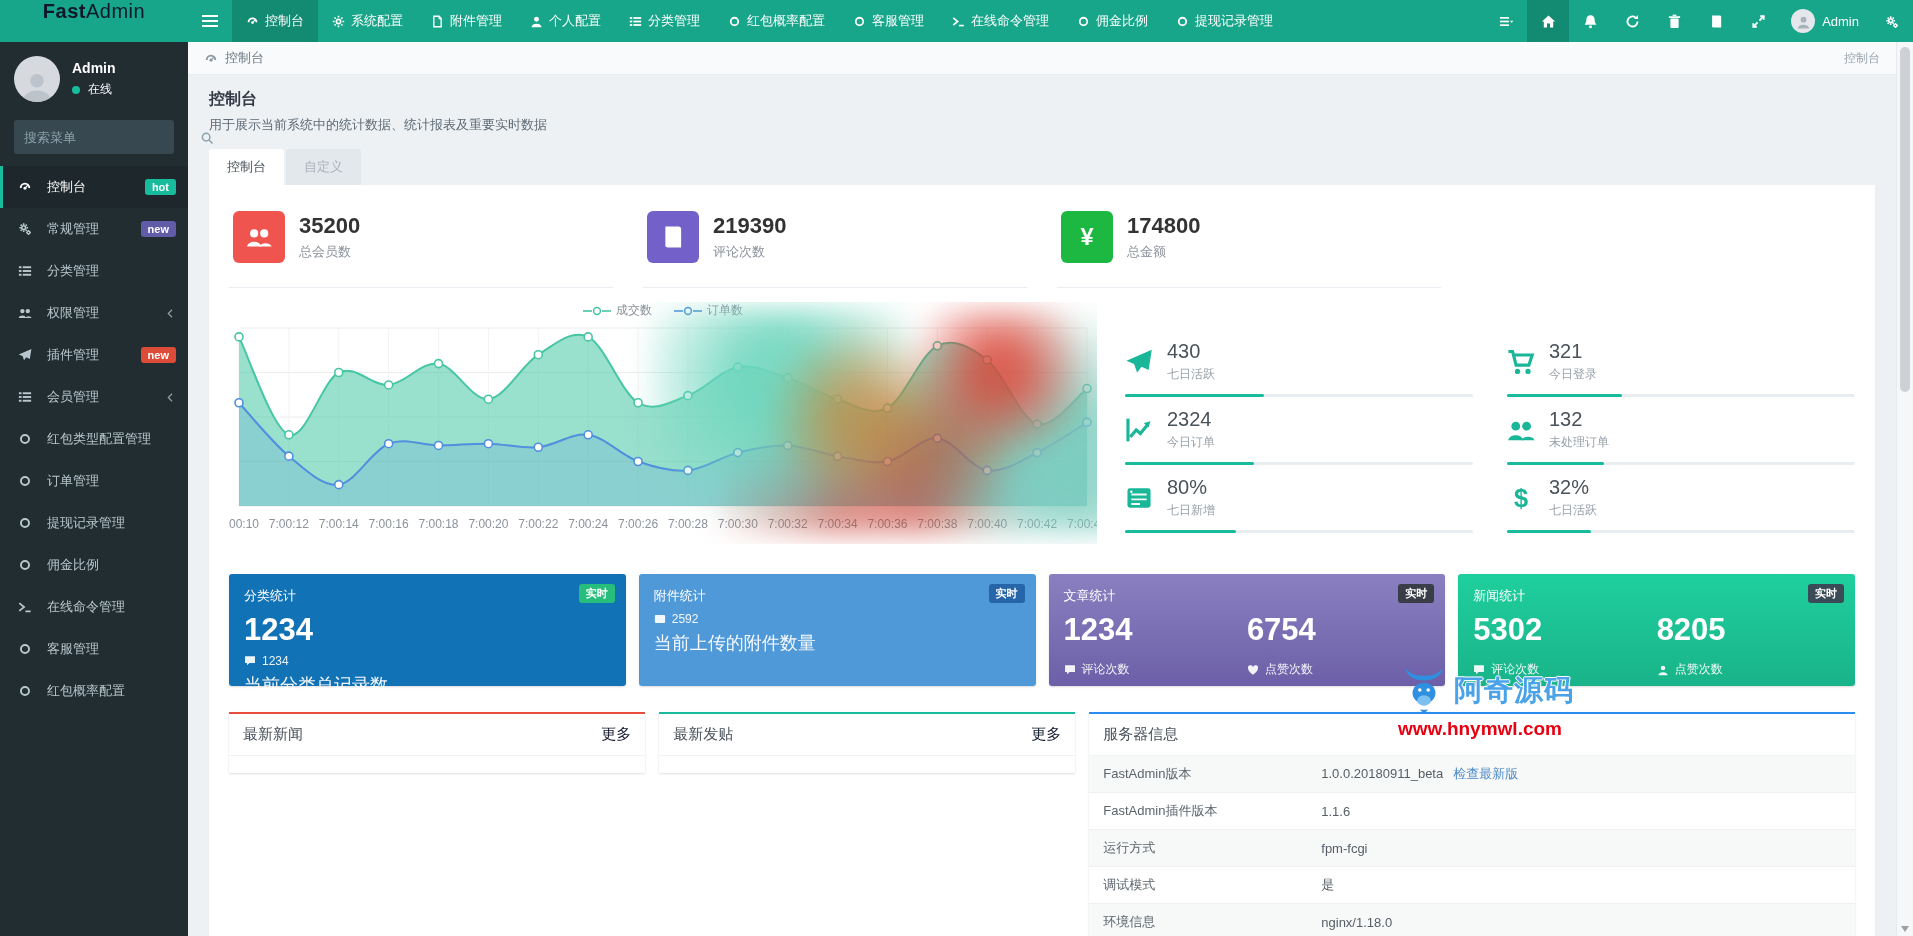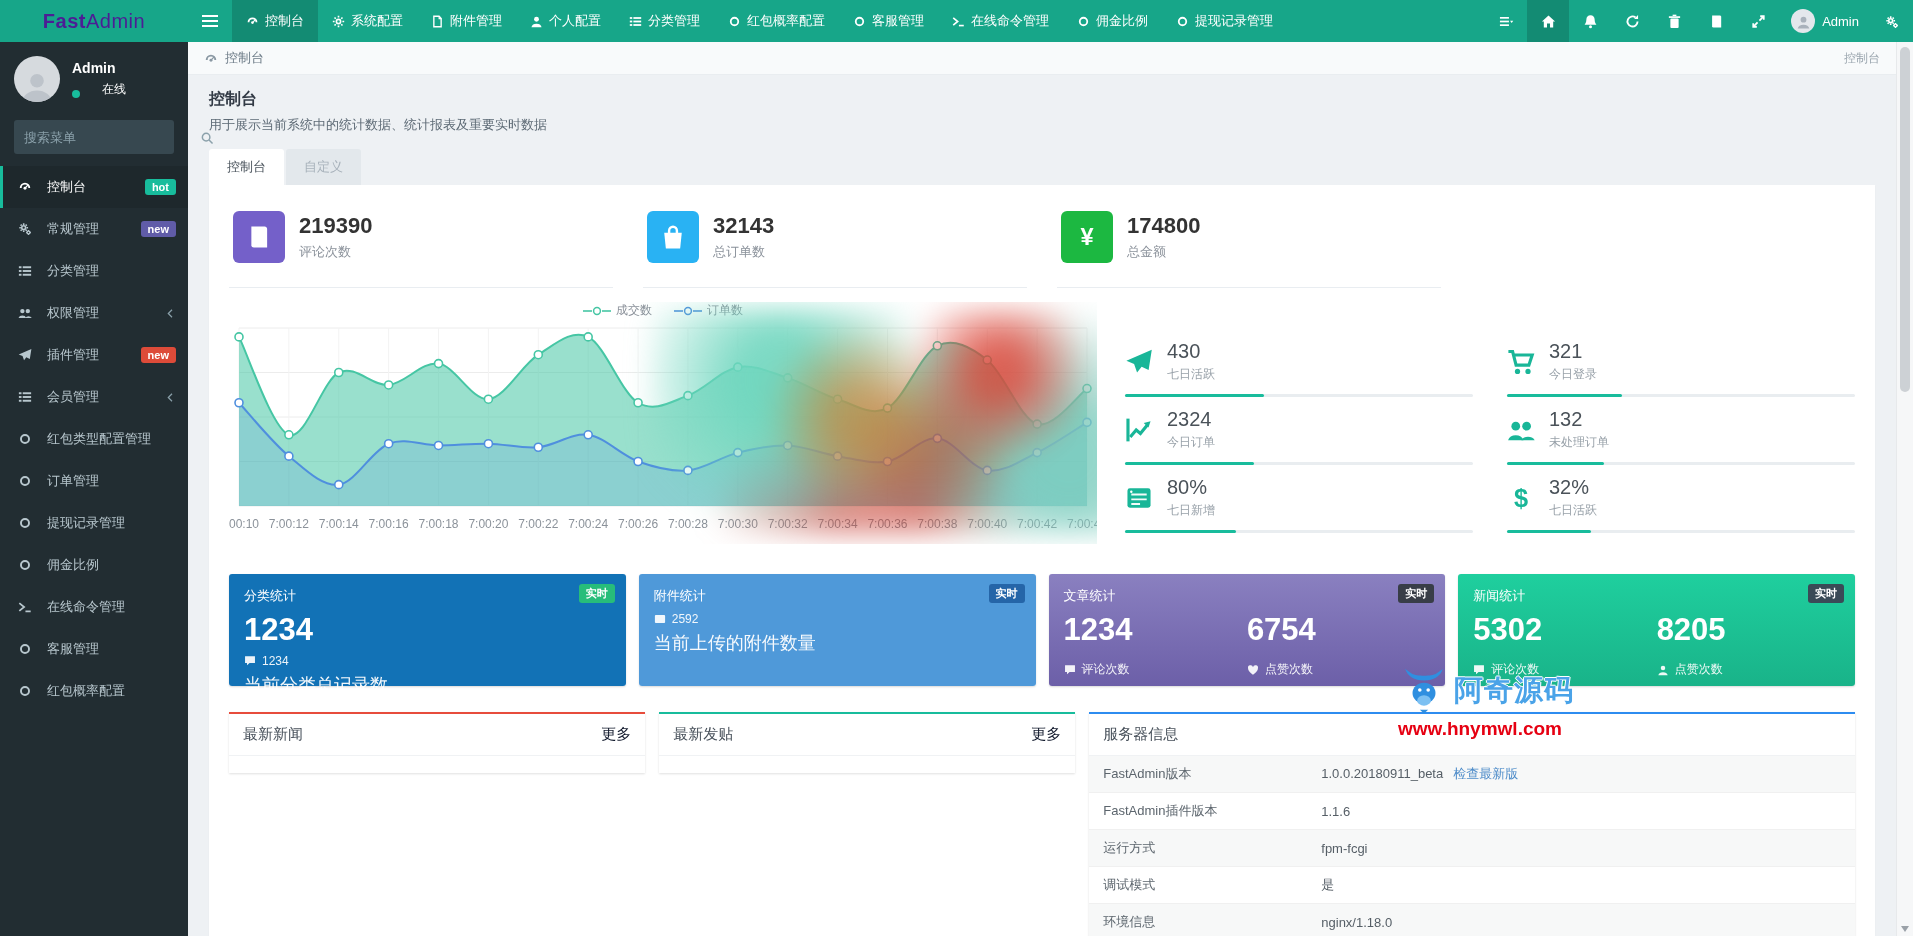--- a/index.html
+++ b/index.html
@@ -2,39 +2,39 @@
 <html><head>
 <meta charset="utf-8">
 <style>
   * { margin:0; padding:0; box-sizing:border-box; }
   html,body { width:1913px; height:936px; overflow:hidden; }
   body { font-family:"Liberation Sans","DejaVu Sans",sans-serif; background:#eef1f4; position:relative; }
   .ic { vertical-align:middle; flex:none; }
 
   
   .navbar { position:absolute; left:0; top:0; width:1913px; height:42px; background:#17a689; display:flex; align-items:stretch; z-index:30; }
-  .brand { width:188px; color:#4c1d95; font-size:20px; display:flex; align-items:center; justify-content:center; letter-spacing:.5px; }
+  .brand { width:188px; color:#0f172a; font-size:20px; display:flex; align-items:flex-start; justify-content:center; letter-spacing:.5px; }
   .brand b { font-weight:bold; } .brand span { font-weight:normal; }
   .hamburger { width:44px; display:flex; flex-direction:column; justify-content:center; align-items:center; gap:3px; cursor:pointer; }
   .hamburger i { width:16px; height:2px; background:#fff; display:block; }
   .topnav { display:flex; align-items:stretch; }
   .tn-item { display:flex; align-items:center; gap:6px; padding:0 14px; color:#fff; font-size:13px; cursor:pointer; white-space:nowrap; }
   .tn-item.active { background:rgba(0,0,0,.16); }
   .nav-right { margin-left:auto; display:flex; align-items:stretch; }
   .tn-icon { width:42px; display:flex; align-items:center; justify-content:center; color:#fff; cursor:pointer; }
   .tn-icon.active { background:rgba(0,0,0,.16); }
   .nav-user { display:flex; align-items:center; gap:7px; padding:0 12px; color:#fff; font-size:13px; cursor:pointer; }
   .nav-avatar { width:24px; height:24px; border-radius:50%; background:#e4e7ec; display:flex; align-items:center; justify-content:center; color:#a9b1bb; overflow:hidden; }
 
   
   .sidebar { position:absolute; left:0; top:42px; width:188px; bottom:0; background:#222d32; z-index:20; }
   .user-panel { display:flex; gap:12px; padding:14px 14px 12px; align-items:center; }
   .side-avatar { width:46px; height:46px; border-radius:50%; background:#d6dade; display:flex; align-items:flex-end; justify-content:center; overflow:hidden; color:#bdc3ca; }
   .user-meta .name { color:#fff; font-size:14px; font-weight:bold; margin-bottom:5px; }
-  .user-meta .status { color:#fff; font-size:12px; display:flex; align-items:flex-end; gap:22px; }
+  .user-meta .status { color:#fff; font-size:12px; display:flex; align-items:center; gap:8px; }
   .dot { width:8px; height:8px; border-radius:50%; background:#18bc9c; display:inline-block; }
   .side-search { margin:6px 14px 12px; background:#374850; border-radius:3px; height:34px; display:flex; align-items:center; padding:0 10px; }
   .side-search input { flex:1; background:transparent; border:none; outline:none; color:#c3ced4; font-size:13px; font-family:inherit; }
   .side-search input::placeholder { color:#8ba1ab; }
   .side-search .ic { color:#8ba1ab; }
   .side-menu { list-style:none; }
   .sm-item { height:42px; display:flex; align-items:center; padding:0 12px 0 15px; color:#b8c7ce; font-size:13px; cursor:pointer; border-left:3px solid transparent; }
   .sm-item.active { background:#1e282c; color:#fff; border-left-color:#18bc9c; }
   .sm-item .sm-ic { width:20px; margin-right:9px; display:flex; align-items:center; color:inherit; }
   .sm-item .lbl { flex:1; white-space:nowrap; overflow:hidden; }
@@ -479,41 +479,43 @@
     <div class="page-desc">用于展示当前系统中的统计数据、统计报表及重要实时数据</div>
 
     <div class="tabs">
       <div class="tab active">控制台</div>
       <div class="tab inactive">自定义</div>
     </div>
 
     <div class="tab-content">
       <div class="stats-row" id="stats-row">
           <div class="stat-card">
+            <span class="stat-ic" style="background:#f0544f">
+              <svg class="ic" width="26" height="26" viewBox="0 0 16 16" style="">
+                <circle cx="5" cy="5.8" r="2.5" fill="currentColor"></circle>
+                <circle cx="11.2" cy="5.8" r="2.5" fill="currentColor"></circle>
+                <path d="M.6 13.8a4.6 4 0 0 1 8.8 0z" fill="currentColor"></path>
+                <path d="M8.2 13.8a4.4 4 0 0 1 7.6 0z" fill="currentColor"></path>
+              </svg>
+            </span>
+            <span>
+              <div class="stat-val">35200</div>
+              <div class="stat-lbl">总会员数</div>
+            </span>
+          </div>
+          <div class="stat-card">
             <span class="stat-ic" style="background:#7460c9">
               <svg class="ic" width="26" height="26" viewBox="0 0 16 16" style="">
                 <path d="M3.3 1.5h8.2c.8 0 1.5.7 1.5 1.5v11.5H4.8a1.5 1.5 0 0 1-1.5-1.5z" fill="currentColor"></path>
                 <path d="M5.6 4h5M5.6 6.5h5" stroke="#fff" stroke-width="1" opacity=".85"></path>
               </svg>
             </span>
             <span>
               <div class="stat-val">219390</div>
               <div class="stat-lbl">评论次数</div>
-            </span>
-          </div>
-          <div class="stat-card">
-            <span class="stat-ic" style="background:#29b2f3">
-              <svg class="ic" width="26" height="26" viewBox="0 0 16 16" style="">
-                <path d="M2.6 5.4h10.8l-1 9.6H3.6z" fill="currentColor"></path>
-                <path d="M5.6 7.4V4.1a2.4 2.4 0 0 1 4.8 0v3.3" fill="none" stroke="currentColor" stroke-width="1.5"></path>
-              </svg>
-            </span>
-            <span>
-              <div class="stat-val">32143</div>
-              <div class="stat-lbl">总订单数</div>
             </span>
           </div>
           <div class="stat-card">
             <span class="stat-ic" style="background:#1cb841">
               <svg class="ic" width="26" height="26" viewBox="0 0 16 16" style="">
                 <text x="8" y="13.2" font-size="14.5" font-weight="bold" text-anchor="middle" fill="currentColor" font-family="Liberation Sans,DejaVu Sans,sans-serif">¥</text>
               </svg>
             </span>
             <span>
               <div class="stat-val">174800</div>

